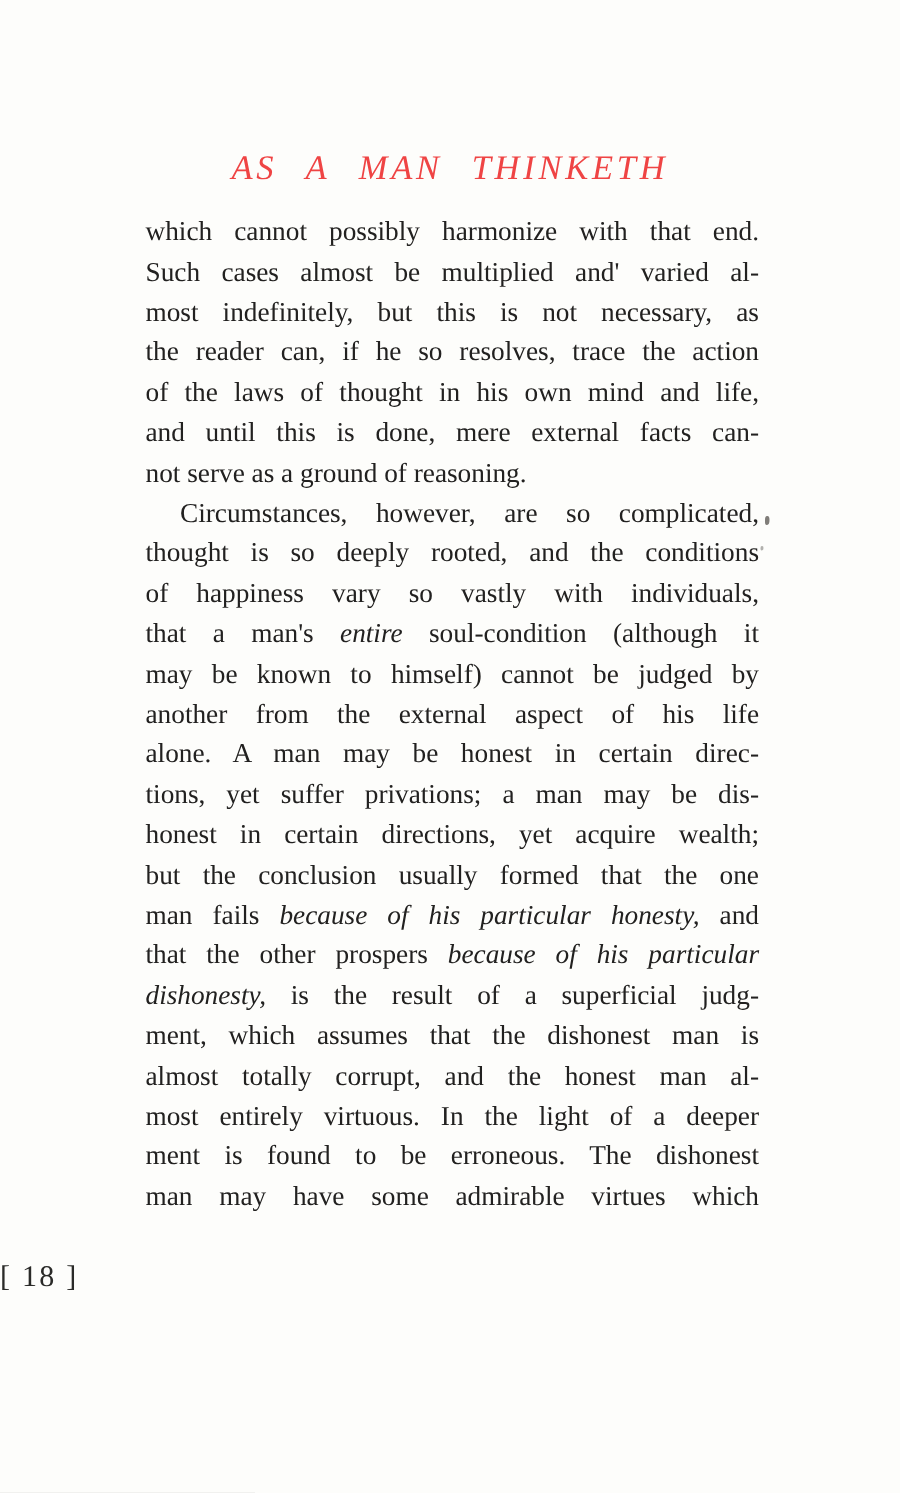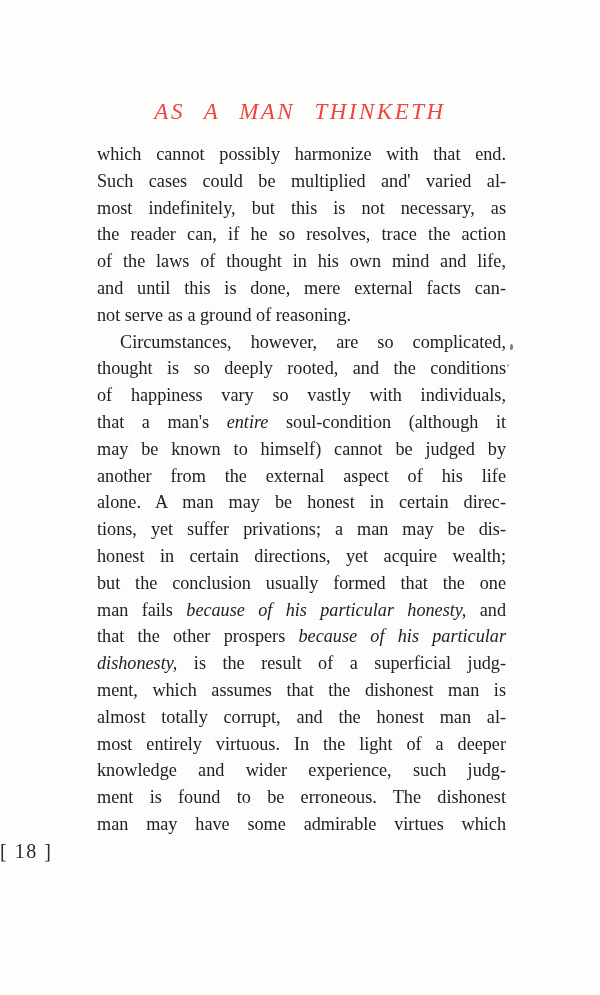--- a/index.html
+++ b/index.html
@@ -74,21 +74,21 @@
   .speck-2 { left: 507px; top: 364px; width: 2px; height: 3px; opacity: .45; }
 </style>
 </head>
 <body>
 
 <div class="page">
   <div class="running-head">AS A MAN THINKETH</div>
 
   <div class="text-block">
       <div class="line"><span>which cannot possibly harmonize with that end.</span></div>
-      <div class="line"><span>Such cases could be multiplied and' varied al-</span></div>
+      <div class="line"><span>Such cases almost be multiplied and' varied al-</span></div>
       <div class="line"><span>most indefinitely, but this is not necessary, as</span></div>
       <div class="line"><span>the reader can, if he so resolves, trace the action</span></div>
       <div class="line"><span>of the laws of thought in his own mind and life,</span></div>
       <div class="line"><span>and until this is done, mere external facts can-</span></div>
       <div class="line no-justify"><span>not serve as a ground of reasoning.</span></div>
       <div class="line indent"><span>Circumstances, however, are so complicated,</span></div>
       <div class="line"><span>thought is so deeply rooted, and the conditions</span></div>
       <div class="line"><span>of happiness vary so vastly with individuals,</span></div>
       <div class="line"><span>that a man's </span><em>entire</em><span> soul-condition (although it</span></div>
       <div class="line"><span>may be known to himself) cannot be judged by</span></div>
@@ -96,21 +96,20 @@
       <div class="line"><span>alone. A man may be honest in certain direc-</span></div>
       <div class="line"><span>tions, yet suffer privations; a man may be dis-</span></div>
       <div class="line"><span>honest in certain directions, yet acquire wealth;</span></div>
       <div class="line"><span>but the conclusion usually formed that the one</span></div>
       <div class="line"><span>man fails </span><em>because of his particular honesty,</em><span> and</span></div>
       <div class="line"><span>that the other prospers </span><em>because of his particular</em></div>
       <div class="line"><em>dishonesty,</em><span> is the result of a superficial judg-</span></div>
       <div class="line"><span>ment, which assumes that the dishonest man is</span></div>
       <div class="line"><span>almost totally corrupt, and the honest man al-</span></div>
       <div class="line"><span>most entirely virtuous. In the light of a deeper</span></div>
-      <div class="line"><span>knowledge and wider experience, such judg-</span></div>
       <div class="line"><span>ment is found to be erroneous. The dishonest</span></div>
       <div class="line"><span>man may have some admirable virtues which</span></div>
     </div>
 
   <span class="speck speck-1"></span>
   <span class="speck speck-2"></span>
 
   <div class="page-number">[ 18 ]</div>
 </div>
 

